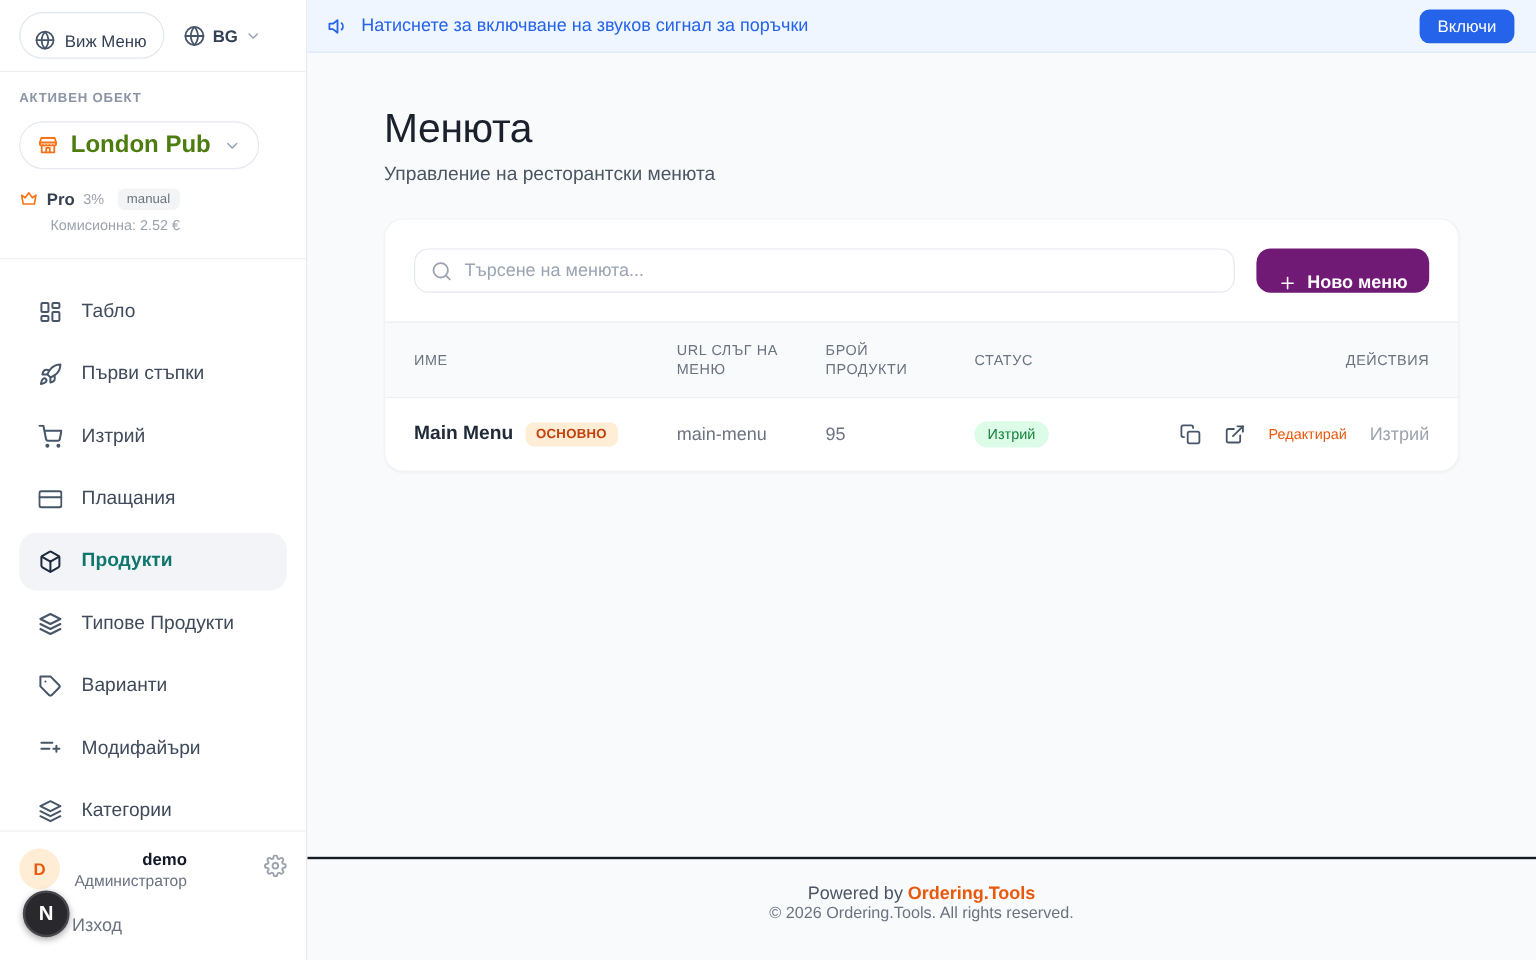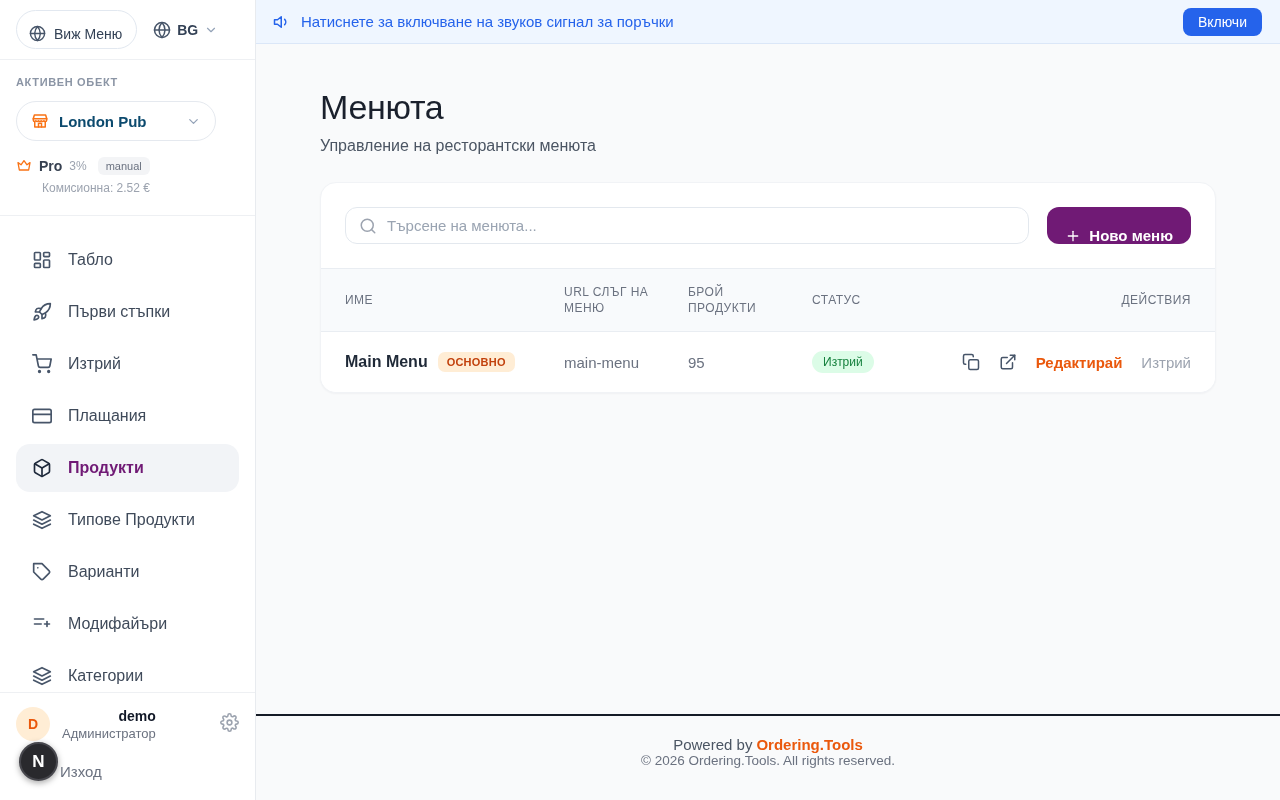--- a/index.html
+++ b/index.html
@@ -18,34 +18,34 @@
   .pill-btn svg { width:17px; height:17px; stroke:#475569; }
   .lang { display:flex; align-items:center; gap:6px; font-size:14px; font-weight:600; color:#334155; cursor:pointer; }
   .lang svg.globe { width:18px; height:18px; stroke:#475569; }
   .lang svg.chev { width:14px; height:14px; stroke:#94a3b8; }
 
   .sb-venue { padding:16px 16px 20px; border-bottom:1px solid #eef0f3; }
   .sb-label { font-size:11px; font-weight:600; letter-spacing:.06em; color:#8b95a5; margin-bottom:13px; }
   .venue-select { width:200px; height:40px; display:flex; align-items:center; gap:10px; background:#fff;
                   border:1px solid #e5e9ef; border-radius:999px; padding:0 14px; cursor:pointer; font-family:inherit; }
   .venue-select svg.store { width:18px; height:18px; stroke:#f97316; }
-  .venue-name { font-size:15px; font-weight:600; color:#0c4a6e; }
+  .venue-name { font-size:20px; font-weight:600; color:#4d7c0f; }
   .venue-select svg.chev { width:15px; height:15px; stroke:#94a3b8; margin-left:auto; }
   .plan-row { margin-top:16px; display:flex; align-items:center; gap:7px; }
   .plan-row svg { width:16px; height:16px; stroke:#f97316; }
   .plan-name { font-size:14px; font-weight:700; color:#374151; }
   .plan-pct { font-size:12px; color:#9ca3af; }
   .plan-badge { font-size:11px; color:#6b7280; background:#f3f4f6; border-radius:6px; padding:3px 8px; margin-left:4px; }
   .commission { margin:6px 0 0 26px; font-size:12px; color:#9ca3af; }
 
   .sb-nav { flex:1; padding:20px 16px 0; overflow:hidden; }
   .nav-item { height:48px; display:flex; align-items:center; gap:16px; padding:0 16px; border-radius:14px;
               font-size:16px; color:#3f4a5a; margin-bottom:4px; cursor:pointer; }
   .nav-item svg { width:20px; height:20px; stroke:#475569; flex:none; }
-  .nav-item.active { background:#f2f4f7; color:#701a75; font-weight:600; }
+  .nav-item.active { background:#f2f4f7; color:#0f766e; font-weight:600; }
   .nav-item.active svg { stroke:#1e293b; }
 
   .sb-user { border-top:1px solid #eef0f3; padding:14px 16px 8px; display:flex; align-items:center; gap:12px; }
   .avatar { width:34px; height:34px; border-radius:50%; background:#ffedd5; color:#ea580c;
             font-size:14px; font-weight:700; display:flex; align-items:center; justify-content:center; }
   .user-name { font-size:14px; font-weight:700; color:#111827;text-align:right; }
   .user-role { font-size:13px; color:#6b7280; margin-top:2px; }
   .gear { margin-left:auto; cursor:pointer; }
   .gear svg { width:19px; height:19px; stroke:#9ca3af; }
   .sb-logout { padding:14px 16px 20px 60px; font-size:15px; color:#6b7280; cursor:pointer; }
@@ -89,21 +89,21 @@
   .name-cell { display:flex; align-items:center; gap:10px; }
   .row-name { font-size:16px; font-weight:600; color:#1f2937; }
   .row-badge { font-size:11px; font-weight:700; color:#c2410c; background:#ffedd5; border-radius:7px;
                padding:4px 9px; letter-spacing:.02em; }
   .row-muted { font-size:15px; color:#6b7280; }
   .status-badge { display:inline-block; font-size:12px; font-weight:500; color:#15803d; background:#dcfce7;
                   border-radius:999px; padding:4px 11px; }
   .actions { display:flex; align-items:center; justify-content:flex-end; gap:19px; }
   .icon-btn { background:none; border:none; padding:0; cursor:pointer; line-height:0; }
   .icon-btn svg { width:18px; height:18px; stroke:#475569; }
-  .link-edit { font-size:15px; font-weight:700; color:#ea580c; cursor:pointer; }
+  .link-edit { font-size:12px; font-weight:400; color:#ea580c; cursor:pointer; }
   .link-delete { font-size:15px; color:#9ca3af; cursor:pointer; }
 
   .footer { height:86px; border-top:2px solid #151b26; text-align:center; padding-top:20px; }
   .powered { font-size:15px; color:#4b5563; }
   .powered .brand { color:#ea580c; font-weight:700; margin-left:4px; cursor:pointer; }
   .copyright { margin-top:0; font-size:13.5px; color:#6b7280; }
 
   svg.ic { fill:none; stroke-width:2; stroke-linecap:round; stroke-linejoin:round; }
 </style>
 </head>

